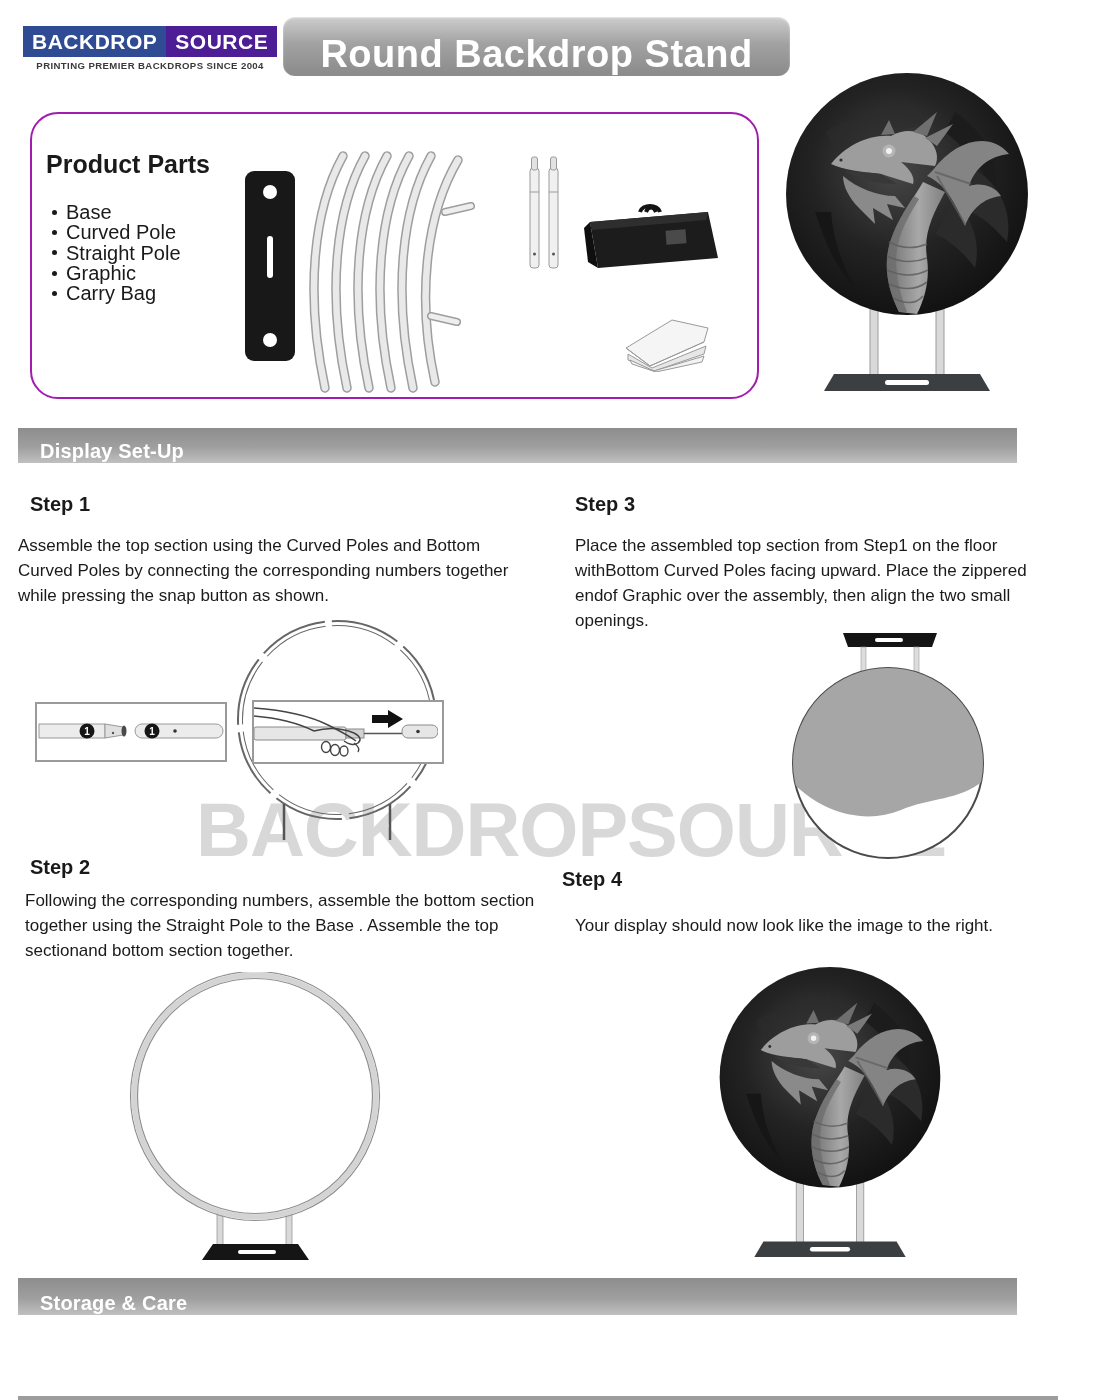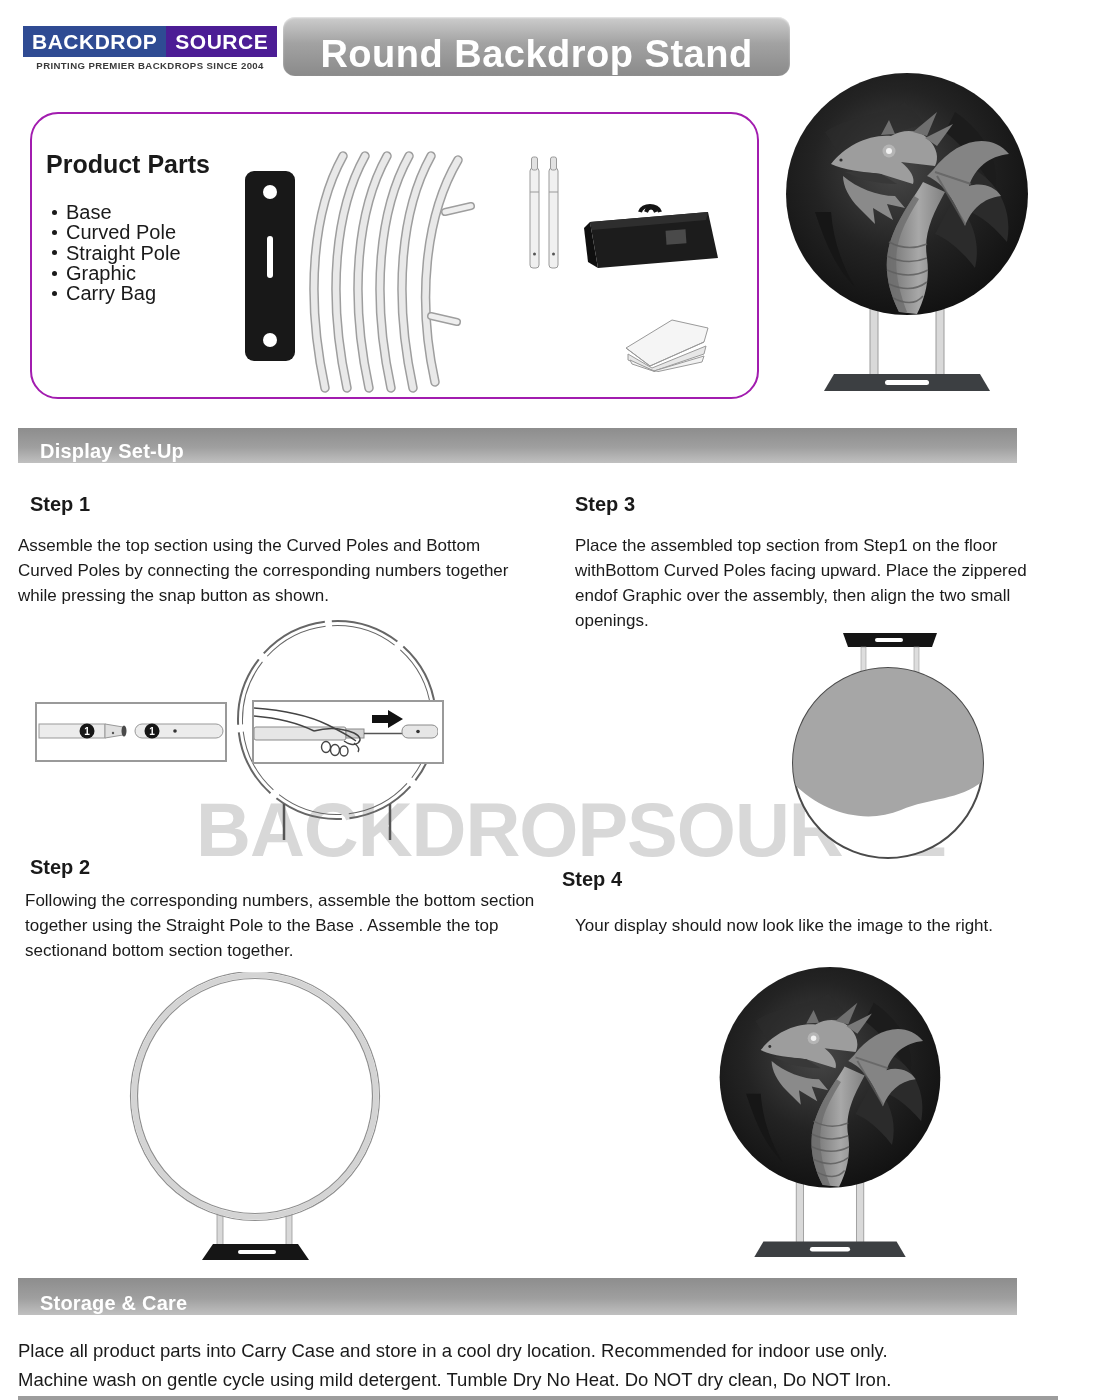--- a/index.html
+++ b/index.html
@@ -327,20 +327,16 @@
   <div class="abs diagram" style="left:716px;top:966px;">
     <svg width="228" height="294" viewBox="0 0 250 322">
       <use href="#display-stand"></use>
     </svg>
   </div>
 
   <div class="section-bar" style="top:1278px;height:37px;">
     <span>Storage &amp; Care</span>
   </div>
 
-  <div class="bottom-text">
-    <div>Place all product parts into Carry Case and store in a cool dry location. Recommended for indoor use only.</div>
-    <div>Machine wash on gentle cycle using mild detergent. Tumble Dry No Heat. Do NOT dry clean, Do NOT lron.</div>
-  </div>
 
   <div class="bottom-strip"></div>
 
 </div>
 
 </body></html>

